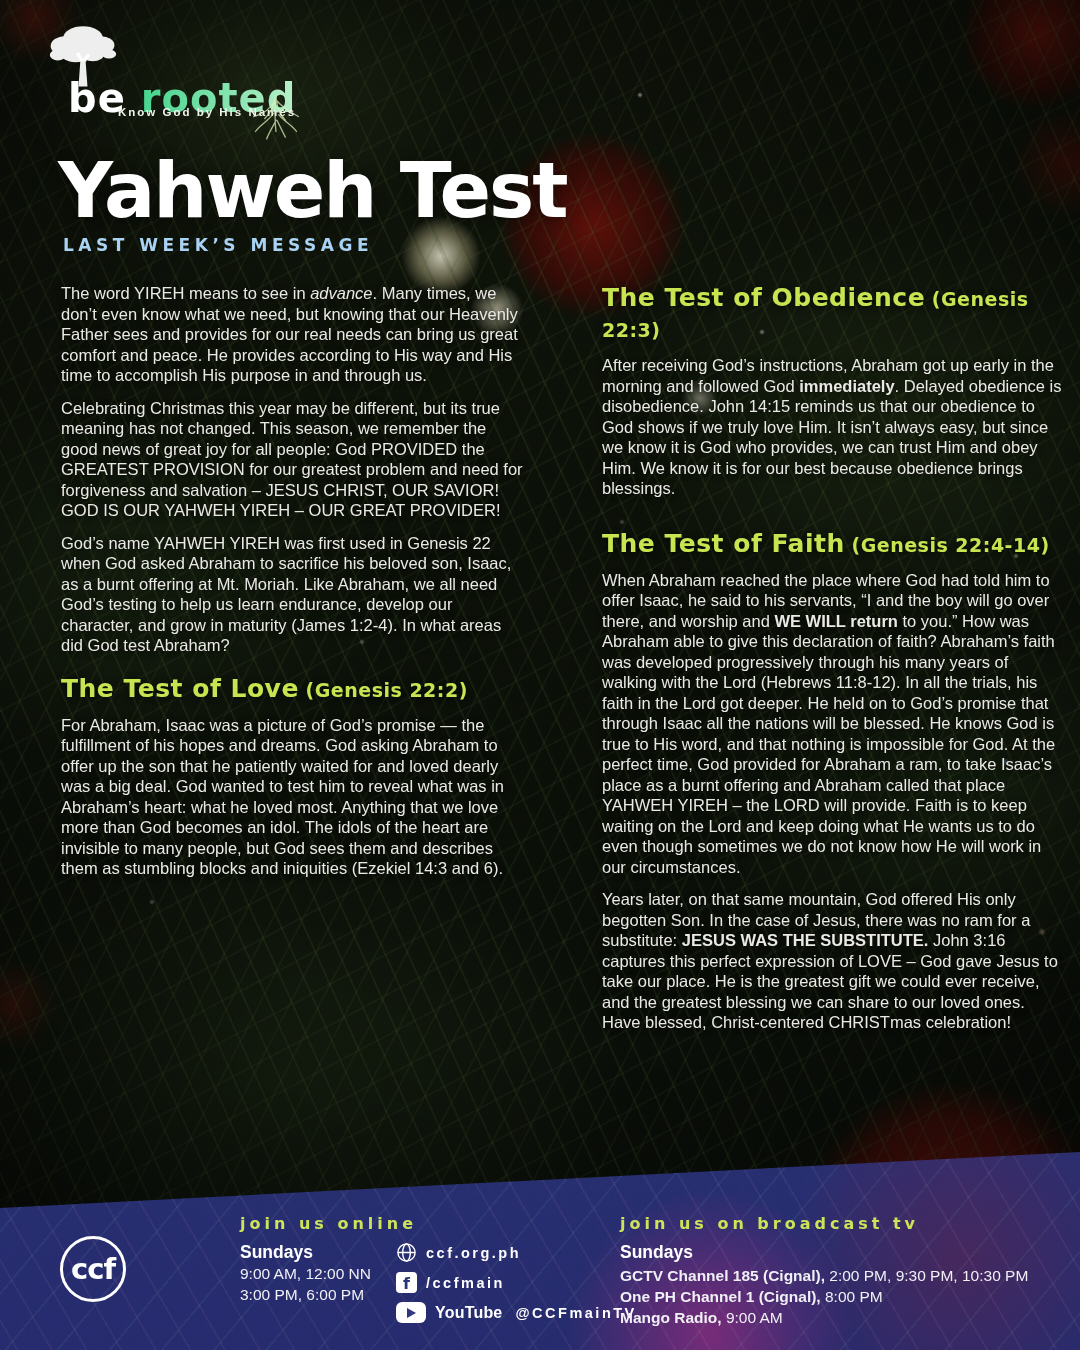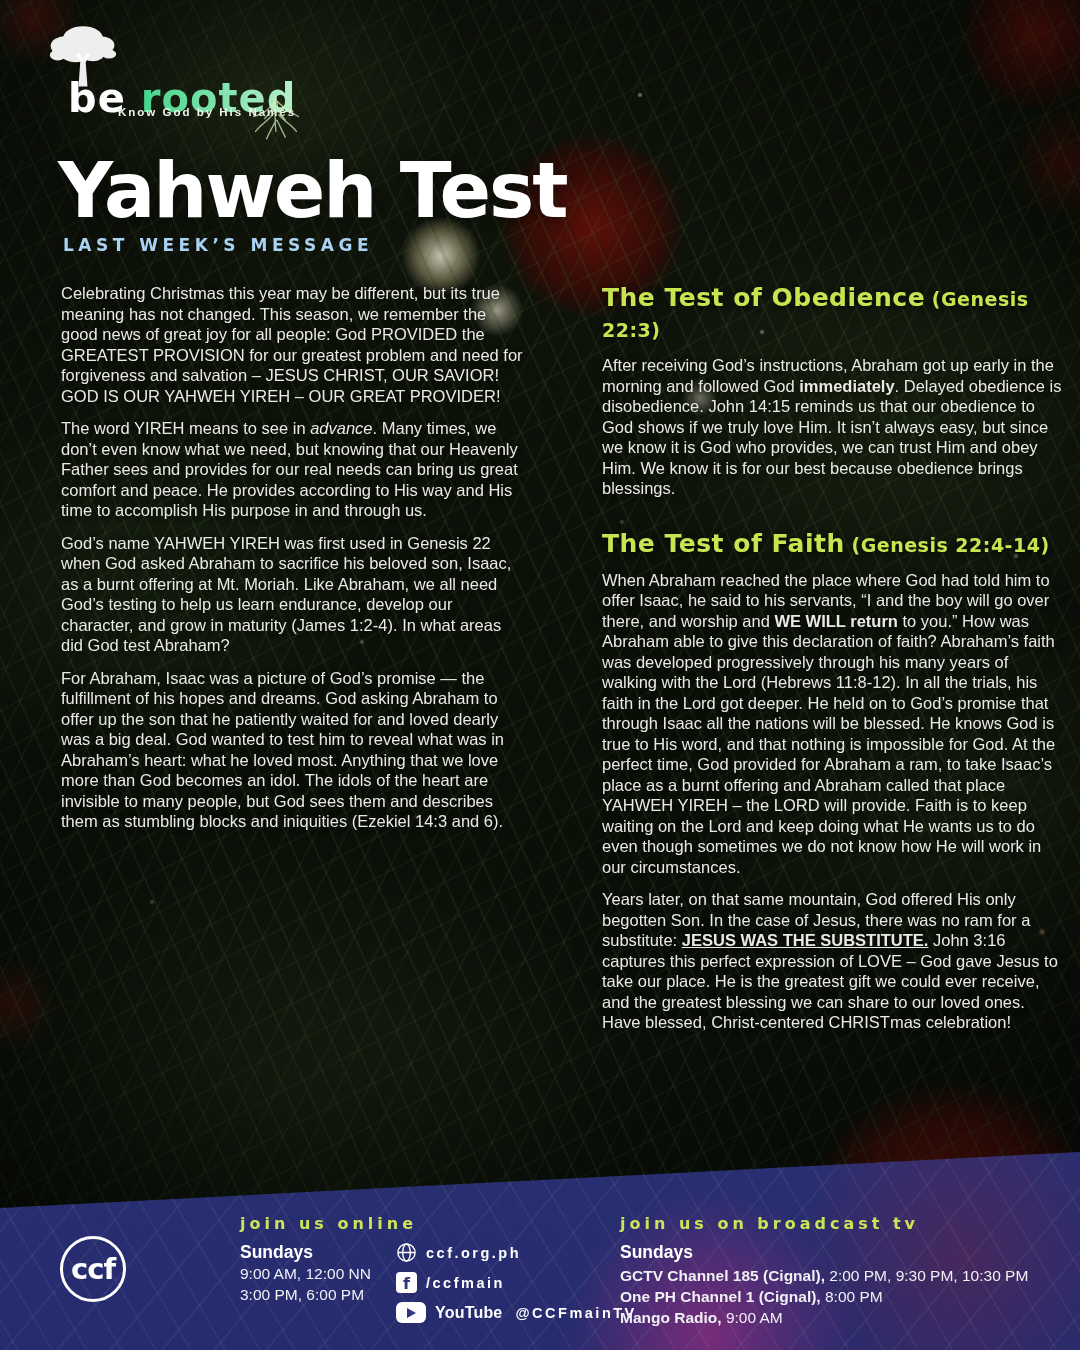--- a/index.html
+++ b/index.html
@@ -101,21 +101,21 @@
     margin: 18px 0 9px; color: #c8e551;
     font-family: "DejaVu Sans", sans-serif; font-weight: bold;
     line-height: 30px; text-shadow: 0 1px 6px rgba(0,0,0,0.6);
   }
   .col-right .section-h.first { margin-top: 0; }
   .col-right .section-h.later { margin-top: 30px; }
   .h-title { font-size: 25px; letter-spacing: 0.5px; }
   .h-ref   { font-size: 19px; letter-spacing: 0.5px; }
   .seg-b  { font-weight: bold; }
   .seg-i  { font-style: italic; }
-  .seg-bu { font-weight: bold; text-decoration: underline; }
+  .seg-bu { font-weight: bold; }
   
   .footer {
     position: absolute; left: 0; top: 1140px; width: 1080px; height: 210px;
     clip-path: polygon(0 68px, 100% 12px, 100% 210px, 0 210px);
     background:
       radial-gradient(circle 200px at 710px 195px, rgba(186,44,130,0.55), rgba(186,44,130,0) 72%),
       radial-gradient(circle 230px at 960px 120px, rgba(120,30,60,0.35), rgba(120,30,60,0) 75%),
       linear-gradient(rgba(44,52,128,0.88), rgba(40,46,118,0.93));
   }
   .footer::after {
@@ -191,23 +191,27 @@
     <g stroke="#d9edba" stroke-width="1.4" fill="none" opacity="0.75" stroke-linecap="round">
       <path d="M30 2 C28 12 26 18 18 26 M30 2 C31 14 33 20 40 28 M30 2 C29 16 28 26 30 40 M30 6 C24 16 14 22 6 24 M30 6 C38 16 48 20 54 24 M28 20 C20 30 12 34 8 40 M33 22 C40 30 48 34 52 40 M30 28 C26 36 22 42 20 48 M31 28 C35 36 38 42 40 46"></path>
     </g>
   </svg>
 </div>
 
 <h1 class="page-title">Yahweh Test</h1>
 <div class="page-subtitle">LAST WEEK’S MESSAGE</div>
 
 <div class="col col-left">
+  <p class="body-p"><span>The word YIREH means to see in </span><span class="seg-i">advance</span><span>. Many times, we don’t even know what we need, but knowing that our Heavenly Father sees and provides for our real needs can bring us great comfort and peace. He provides according to His way and His time to accomplish His purpose in and through us.</span></p>
   <p class="body-p"><span>Celebrating Christmas this year may be different, but its true meaning has not changed. This season, we remember the good news of great joy for all people: God PROVIDED the GREATEST PROVISION for our greatest problem and need for forgiveness and salvation – JESUS CHRIST, OUR SAVIOR! GOD IS OUR YAHWEH YIREH – OUR GREAT PROVIDER!</span></p>
-  <p class="body-p"><span>The word YIREH means to see in </span><span class="seg-i">advance</span><span>. Many times, we don’t even know what we need, but knowing that our Heavenly Father sees and provides for our real needs can bring us great comfort and peace. He provides according to His way and His time to accomplish His purpose in and through us.</span></p>
   <p class="body-p"><span>God’s name YAHWEH YIREH was first used in Genesis 22 when God asked Abraham to sacrifice his beloved son, Isaac, as a burnt offering at Mt. Moriah. Like Abraham, we all need God’s testing to help us learn endurance, develop our character, and grow in maturity (James 1:2-4). In what areas did God test Abraham?</span></p>
+  <h3 class="section-h">
+    <span class="h-title">The Test of Love</span>
+    <span class="h-ref">(Genesis 22:2)</span>
+  </h3>
   <p class="body-p"><span>For Abraham, Isaac was a picture of God’s promise — the fulfillment of his hopes and dreams. God asking Abraham to offer up the son that he patiently waited for and loved dearly was a big deal. God wanted to test him to reveal what was in Abraham’s heart: what he loved most. Anything that we love more than God becomes an idol. The idols of the heart are invisible to many people, but God sees them and describes them as stumbling blocks and iniquities (Ezekiel 14:3 and 6).</span></p>
 </div>
 
 <div class="col col-right">
   <h3 class="section-h first">
     <span class="h-title">The Test of Obedience</span>
     <span class="h-ref">(Genesis 22:3)</span>
   </h3>
   <p class="body-p"><span>After receiving God’s instructions, Abraham got up early in the morning and followed God </span><span class="seg-b">immediately</span><span>. Delayed obedience is disobedience. John 14:15 reminds us that our obedience to God shows if we truly love Him. It isn’t always easy, but since we know it is God who provides, we can trust Him and obey Him. We know it is for our best because obedience brings blessings.</span></p>
   <h3 class="section-h later">

